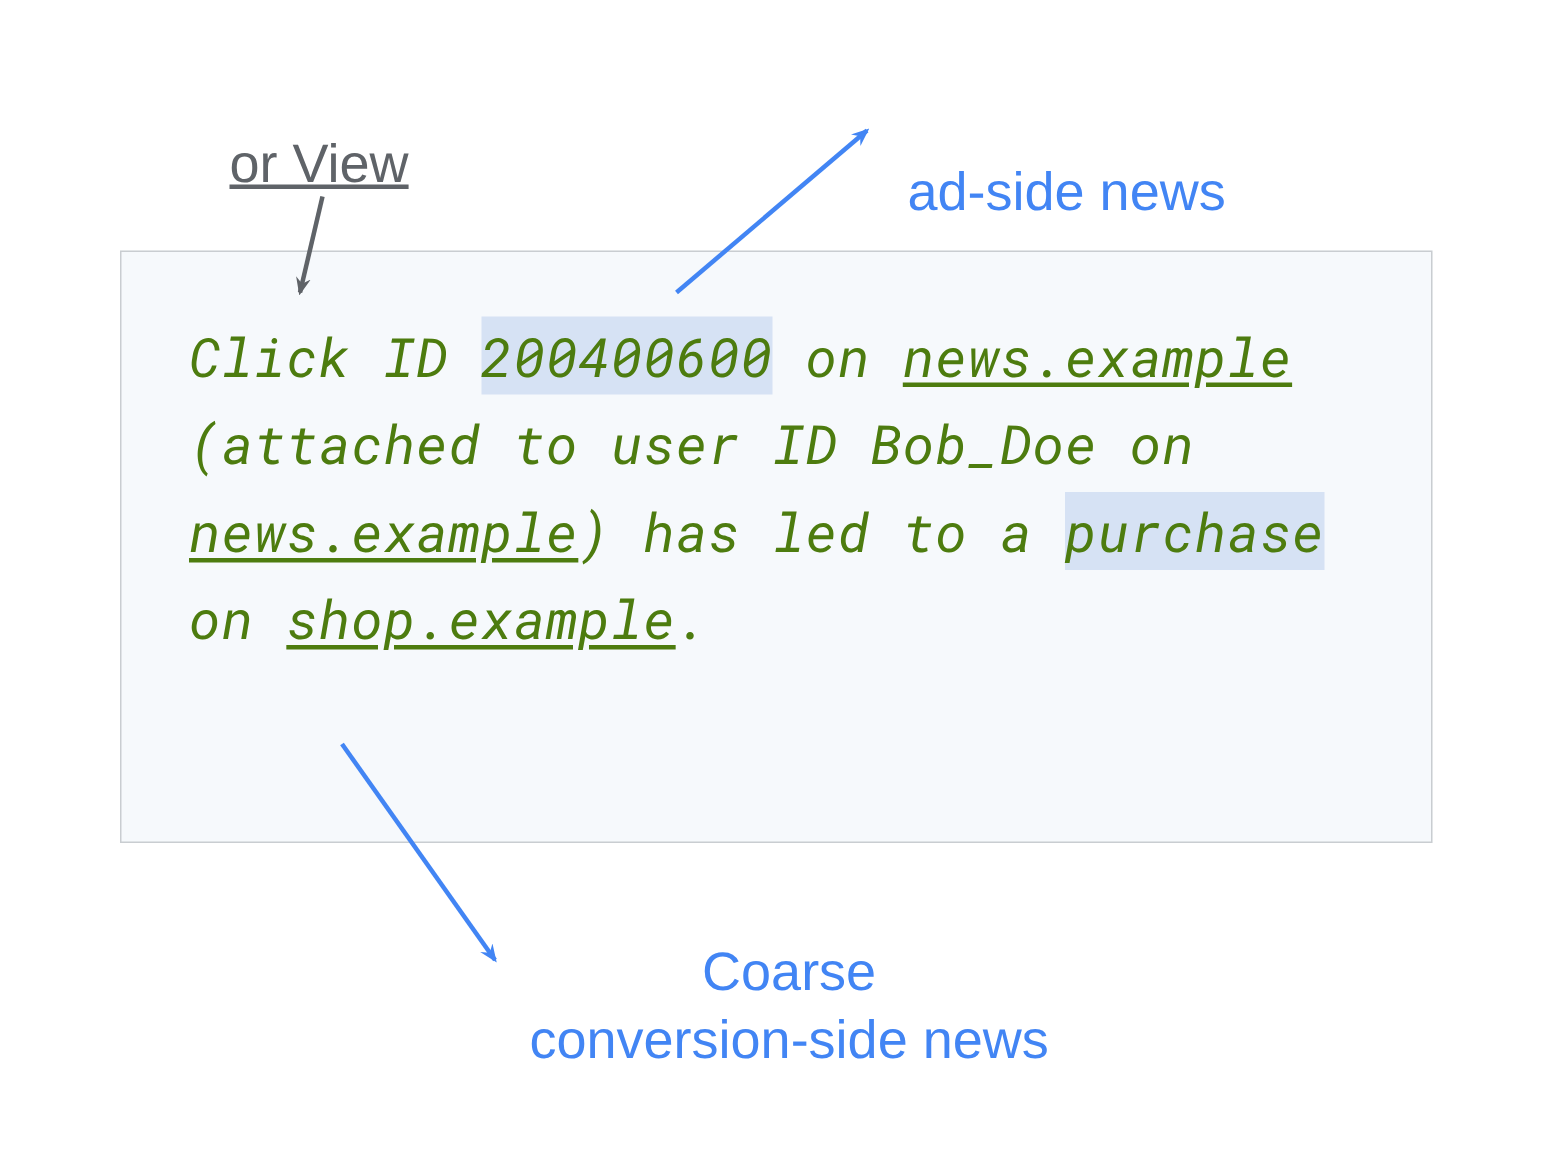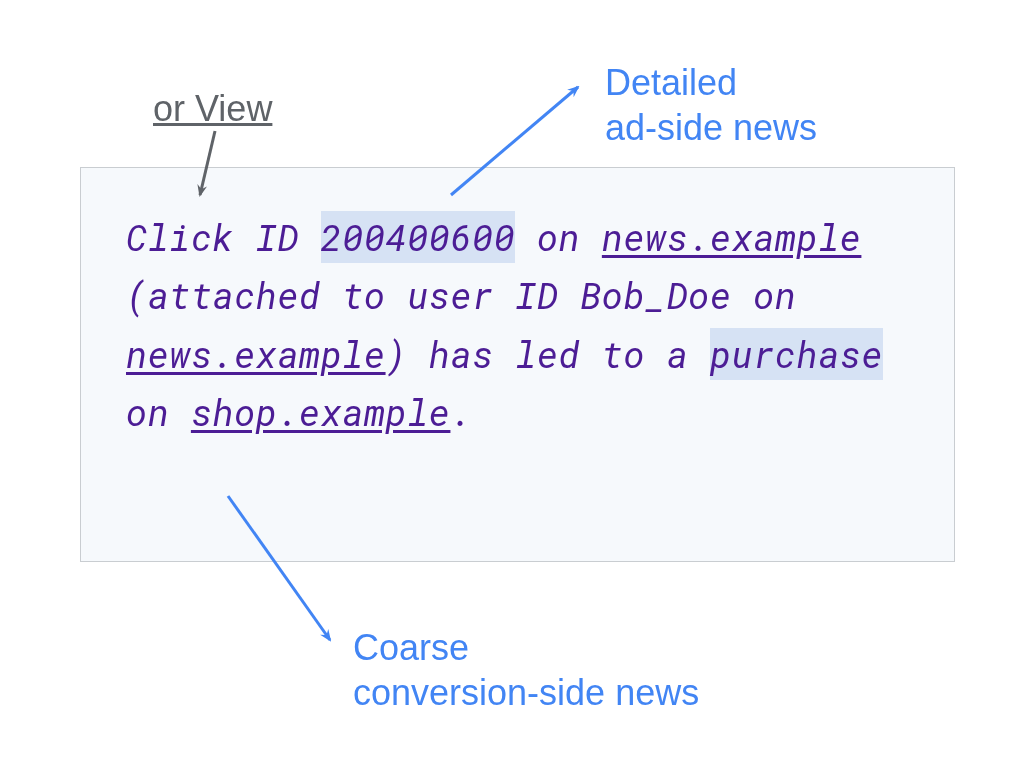--- a/index.html
+++ b/index.html
@@ -31,21 +31,21 @@
     background: #f6f9fc;
     border: 1px solid #c9cdd1;
     box-sizing: border-box;
     padding: 40px 45px 40px 45px;
   }
   .content {
     font-family: "Roboto Mono", "Menlo", "Consolas", monospace;
     font-style: italic;
     font-size: 36px;
     line-height: 1.62;
-    color: #4c1d95;
+    color: #4d7c0f;
     letter-spacing: 0.5px;
   }
   .hl {
     background: #d6e2f4;
     padding: 2px 0;
   }
   .ul {
     text-decoration: underline;
     text-underline-offset: 4px;
   }
@@ -57,31 +57,31 @@
     height: 770px;
     pointer-events: none;
   }
 </style>
 </head>
 <body>
 
 <div class="annotation gray" style="left:153px; top:86px;text-decoration:underline;">or View</div>
 
 <div class="annotation" style="left:605px; top:60px;">
-  <span>Detailed</span><br>
+  <br>
   <span>ad-side news</span>
 </div>
 
 <div class="box">
   <div class="content">
     <span>Click ID </span><span class="hl">200400600</span><span> on </span><span class="ul">news.example</span><span> (attached to user ID Bob_Doe on </span><span class="ul">news.example</span><span>) has led to a </span><span class="hl">purchase</span><span> on </span><span class="ul">shop.example</span><span>.</span>
   </div>
 </div>
 
-<div class="annotation" style="left:353px; top:625px;">
+<div class="annotation" style="left:353px; top:625px;text-align:center;">
   <span>Coarse</span><br>
   <span>conversion-side news</span>
 </div>
 
 <svg class="arrows" viewBox="0 0 1036 770">
   <defs>
     <marker id="arrow-blue" markerWidth="12" markerHeight="12" refX="10" refY="5" orient="auto" markerUnits="userSpaceOnUse">
       <path d="M0,0 L12,5 L0,10 L4,5 Z" fill="#4285f4"></path>
     </marker>
     <marker id="arrow-gray" markerWidth="12" markerHeight="12" refX="10" refY="5" orient="auto" markerUnits="userSpaceOnUse">

